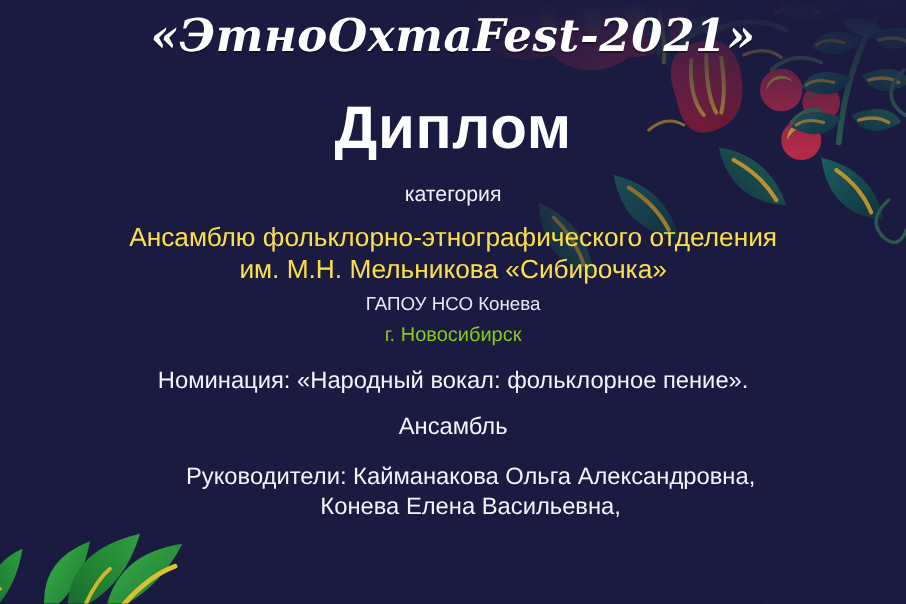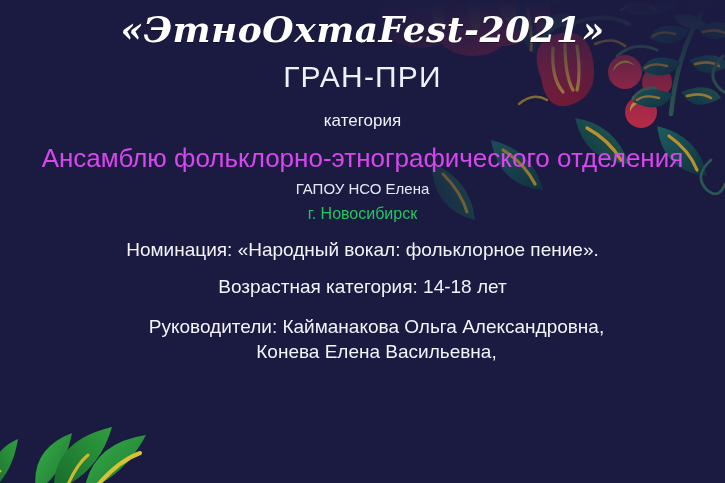--- a/index.html
+++ b/index.html
@@ -95,43 +95,43 @@
     margin: 0;
     padding-top: 20px;
     font-size: 17px;
     font-weight: 400;
     line-height: 1;
     color: #eef0fa;
   }
 
   .recipient-line {
     margin: 0;
-    font-size: 26px;
+    font-size: 21px;
     font-weight: 400;
     line-height: 1.22;
-    color: #d946ef;
+    color: #fde047;
   }
   #recipient-line-1 { padding-top: 14px; }
 
   #institution {
     margin: 0;
     padding-top: 7px;
     font-size: 15px;
     font-weight: 400;
     line-height: 1;
     color: #e6e8f5;
   }
 
   #city {
     margin: 0;
     padding-top: 10px;
     font-size: 16px;
     font-weight: 400;
     line-height: 1;
-    color: #22c55e;
+    color: #84cc16;
   }
 
   #nomination {
     margin: 0;
     padding-top: 18px;
     font-size: 19px;
     font-weight: 400;
     line-height: 1;
     color: #f2f3fb;
   }
@@ -282,35 +282,36 @@
       <path d="M116 86 q22 -26 44 -34" stroke="#d7c233" stroke-width="4" fill="none" stroke-linecap="round"></path>
       <path d="M86 88 q10 -24 22 -34" stroke="#cdb82f" stroke-width="3" fill="none" stroke-linecap="round"></path>
       <path d="M2 74 q10 -12 20 -4 q-10 10 -20 4z" fill="#d7c233" opacity="0.85"></path>
     </svg>
   </div>
 
   <div id="content">
 
     <h1 id="festival-title">«ЭтноОхтаFest-2021»</h1>
 
-
-    <p id="grand-prix">ГРАН-ПРИ</p>
+    <h2 id="diploma-heading">Диплом</h2>
+
 
     <p id="awarded-to-label">категория</p>
 
     <p class="recipient-line" id="recipient-line-1">Ансамблю фольклорно-этнографического отделения</p>
 
-
-    <p id="institution">ГАПОУ НСО Елена</p>
+    <p class="recipient-line" id="recipient-line-2">им. М.Н. Мельникова «Сибирочка»</p>
+
+    <p id="institution">ГАПОУ НСО Конева</p>
 
     <p id="city">г. Новосибирск</p>
 
     <p id="nomination">Номинация: «Народный вокал: фольклорное пение».</p>
 
-
-    <p id="age-category">Возрастная категория: 14-18 лет</p>
+    <p id="ensemble-type">Ансамбль</p>
+
 
     <p class="supervisor-line" id="supervisor-line-1">Руководители: Кайманакова Ольга Александровна,</p>
 
     <p class="supervisor-line" id="supervisor-line-2">Конева Елена Васильевна,</p>
 
   </div>
 </div>
 
 </body></html>

